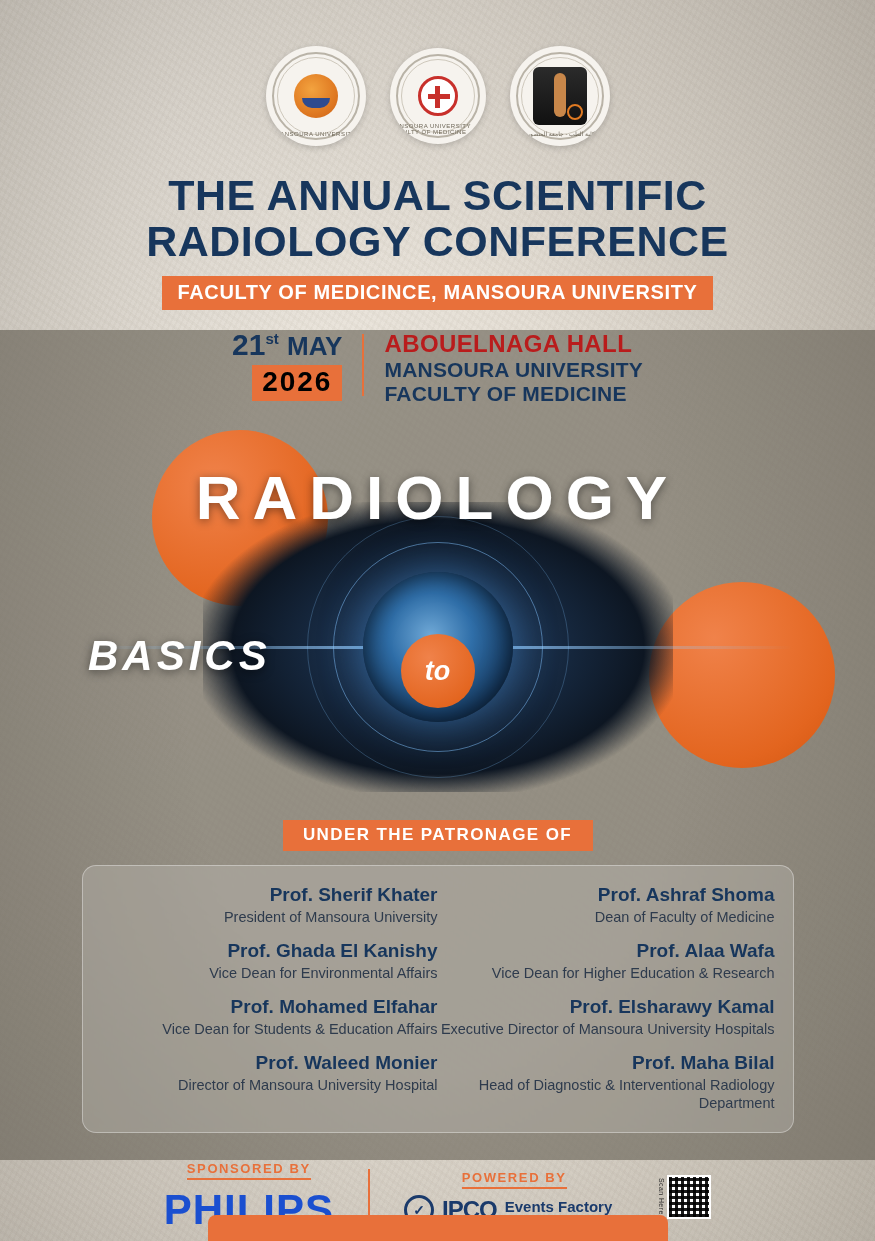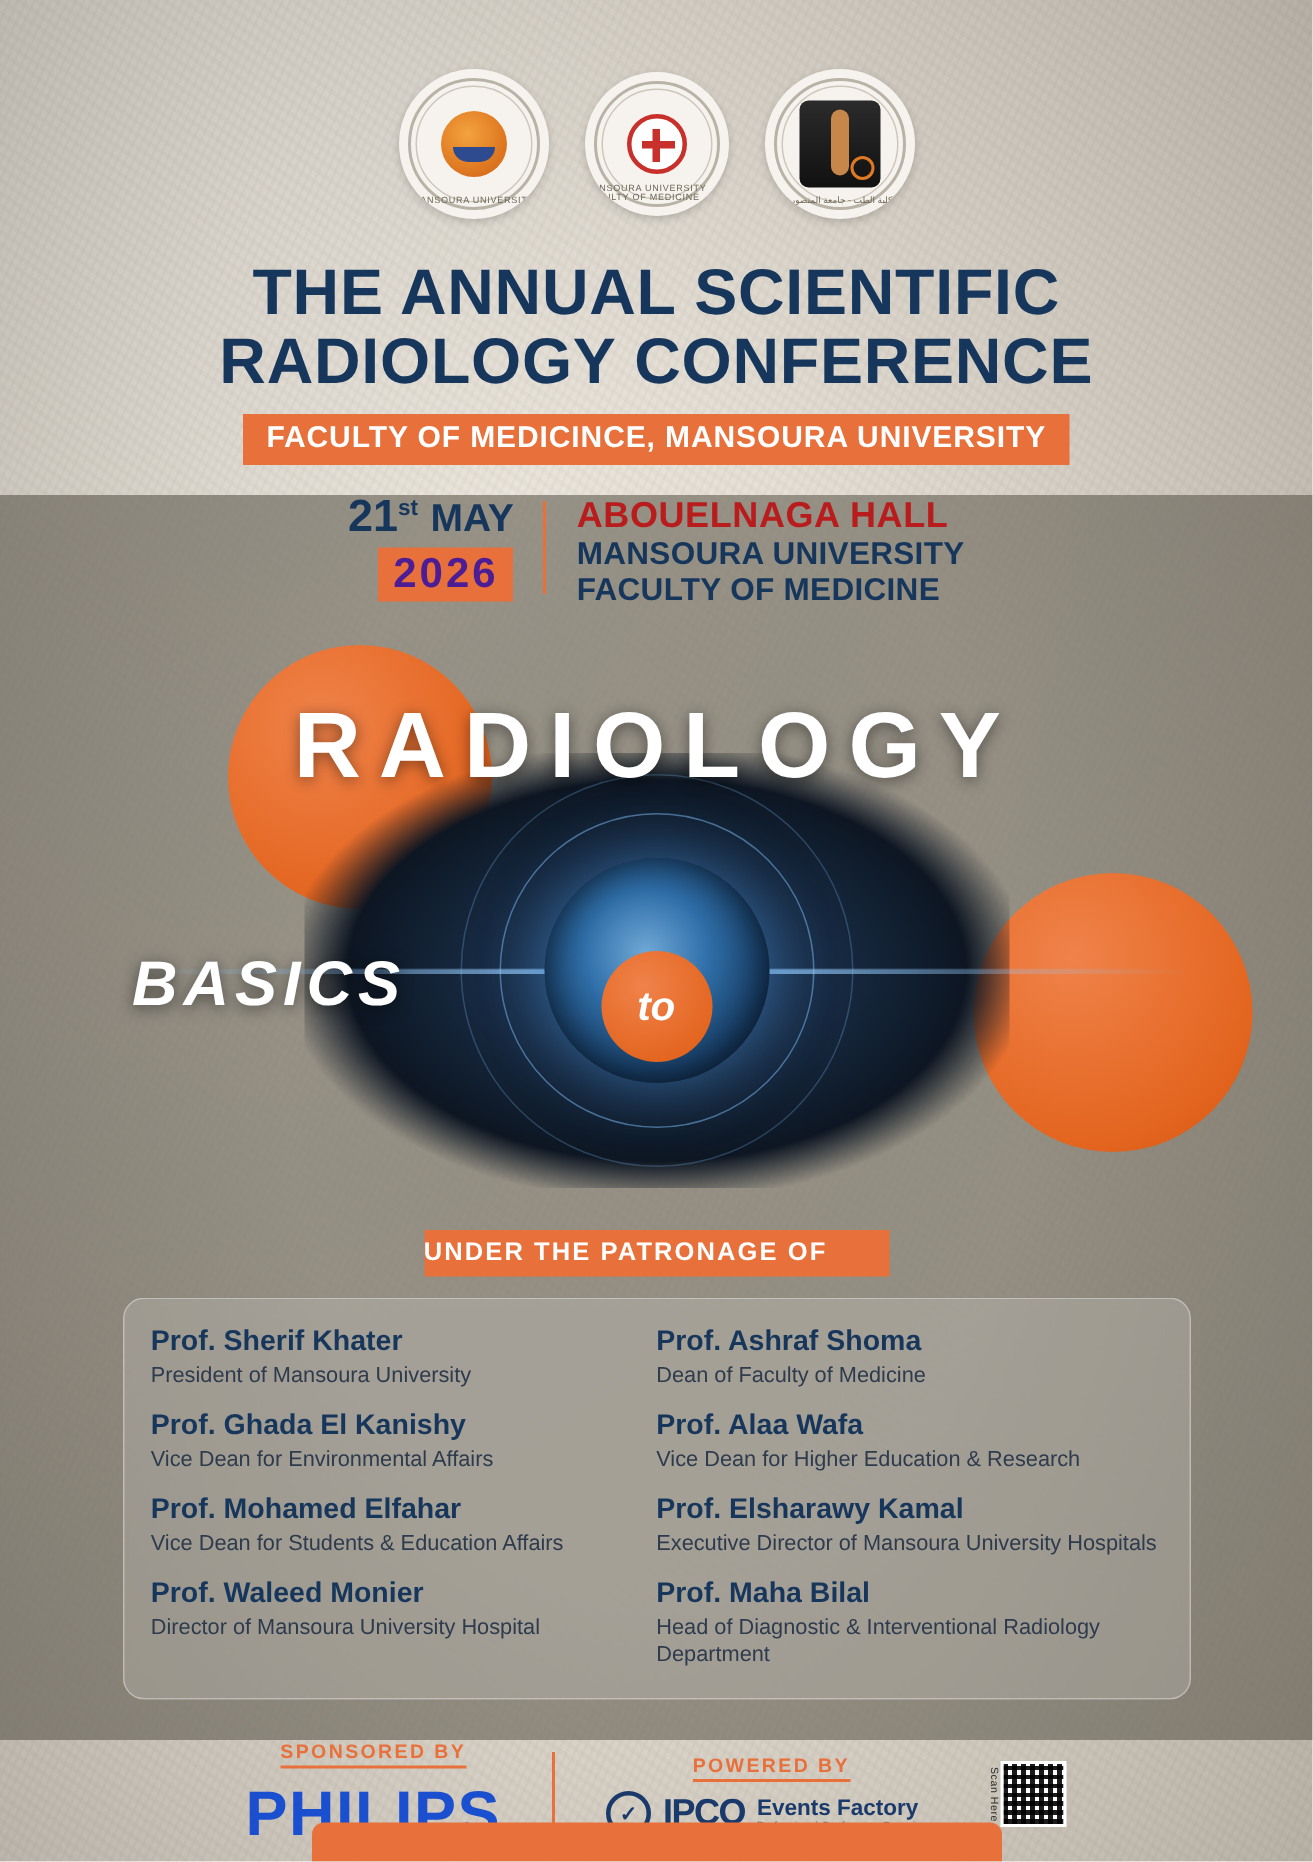--- a/index.html
+++ b/index.html
@@ -129,21 +129,21 @@
     gap: 20px; margin-top: 20px;
   }
   .date-col { text-align: right; }
   .date-day {
     color: #17365c; font-weight: bold; font-size: 30px; line-height: 1;
   }
   .date-day sup { font-size: 15px; }
   .date-day .mon { font-weight: bold; font-size: 26px; }
   .date-year {
     margin-top: 5px;
-    background: #e8703a; color: #4c1d95; font-weight: bold;
+    background: #e8703a; color: #000000; font-weight: bold;
     font-size: 28px; letter-spacing: 2px; padding: 1px 10px 3px;
     display: inline-block;
   }
   .date-sep { width: 2px; background: #e8703a; height: 62px; margin-top: 4px; }
   .venue { text-align: left; }
   .venue .v1 { color: #b91c1c; font-weight: bold; font-size: 24px; letter-spacing: .4px; }
   .venue .v2, .venue .v3 { color: #17365c; font-weight: bold; font-size: 21px; letter-spacing: .2px; }
 
   
   .hero {
@@ -203,36 +203,36 @@
     width: 74px; height: 74px; border-radius: 50%;
     background: radial-gradient(circle at 38% 32%, #f0824a, #e3651f 75%);
     color: #fff; font-weight: bold; font-style: italic; font-size: 27px;
     display: flex; align-items: center; justify-content: center;
   }
 
   
   .patronage-bar {
     position: relative;
     display: block; width: 310px; margin: 10px auto 0;
-    background: #e8703a; color: #fff; text-align: left;
+    background: #e8703a; color: #fff; text-align: center;
     font-weight: bold; font-size: 17px; letter-spacing: 1.4px;
     padding: 5px 0 6px;
   }
   .panel {
     position: relative;
     margin: 14px auto 0; width: 712px;
     background: rgba(255,255,255,.16);
     border: 1px solid rgba(255,255,255,.35);
     border-radius: 14px;
     padding: 18px 18px 20px;
     backdrop-filter: blur(2px);
   }
   .panel-grid { display: flex; }
   .panel-col { width: 50%; }
-  .person { text-align: left; margin-bottom: 14px; }
+  .person { text-align: right; margin-bottom: 14px; }
   .person:last-child { margin-bottom: 0; }
   .person .nm {
     color: #17365c; font-weight: bold; font-size: 19px; line-height: 1.15;
   }
   .person .rl {
     color: #2e3b4d; font-size: 14.5px; line-height: 1.25; margin-top: 2px;
   }
 
   
   .sponsors {

